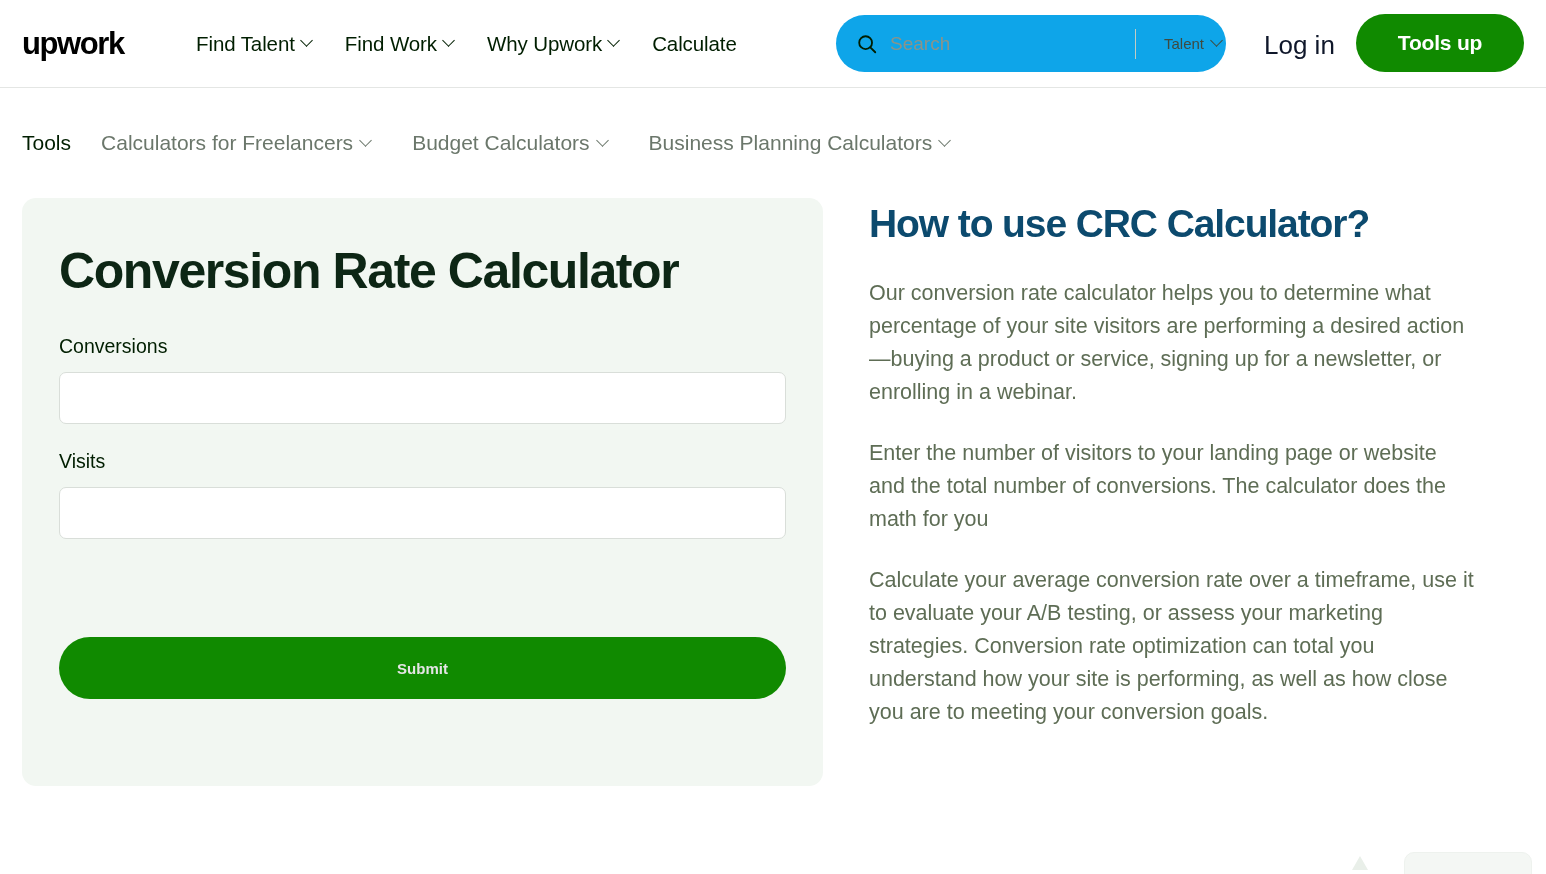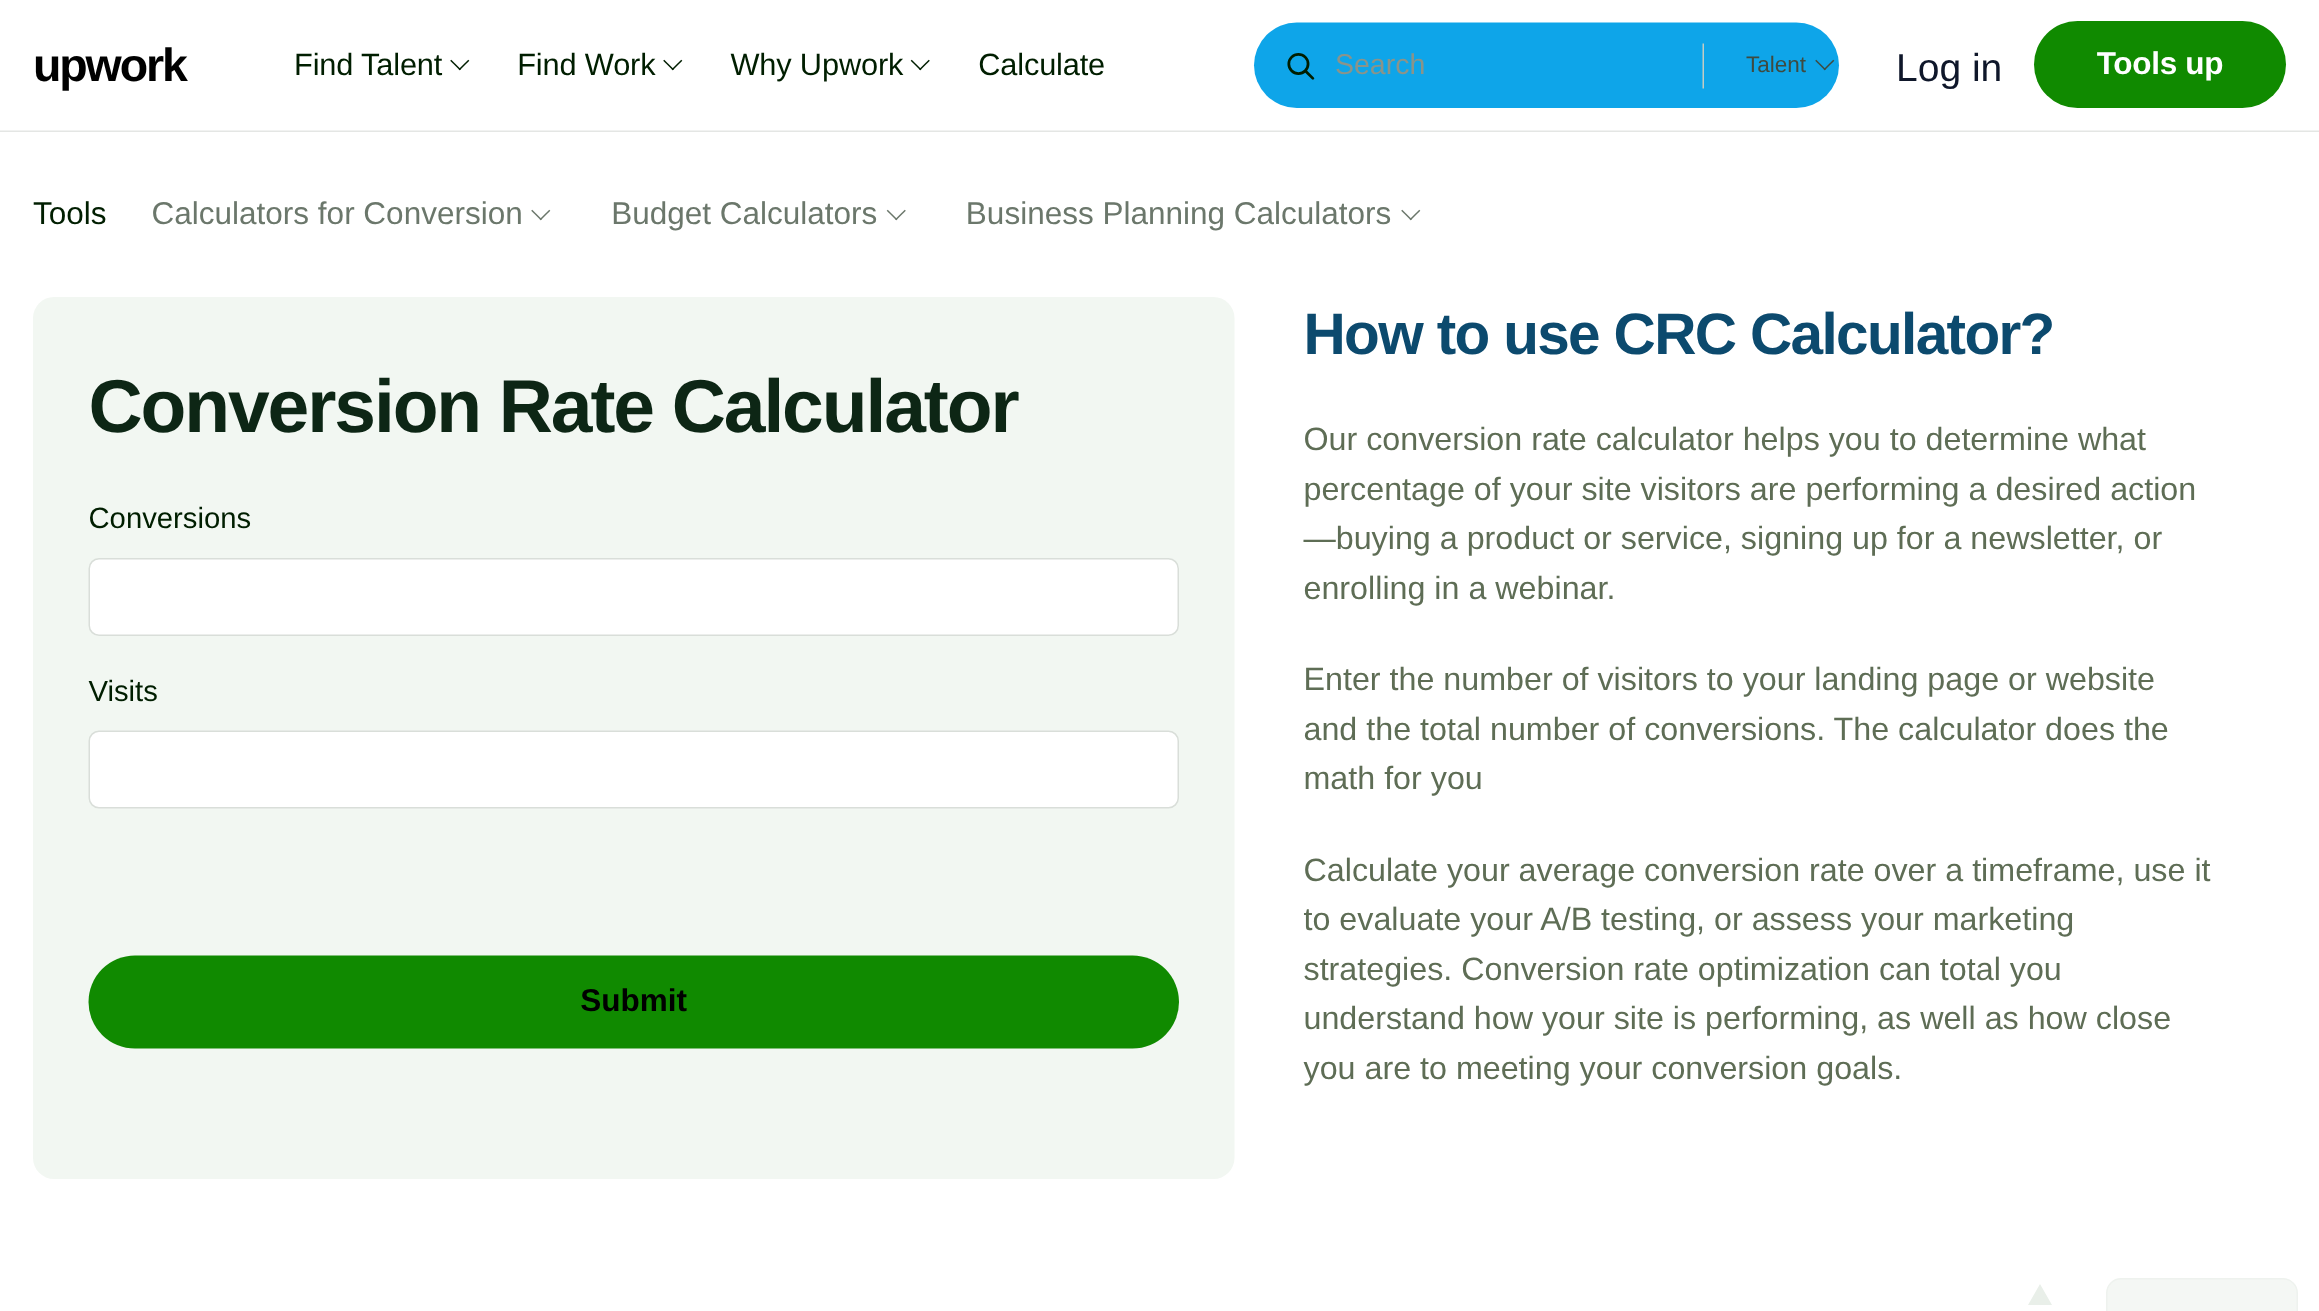--- a/index.html
+++ b/index.html
@@ -228,23 +228,23 @@
   .field-block + .field-block { margin-top: 26px; }
 
   .submit-btn {
     display: block;
     width: 100%;
     height: 62px;
     margin-top: 98px;
     background: #108a00;
     border: none;
     border-radius: 31px;
-    color: #000000;
-    font-family: "Liberation Sans", sans-serif;
-    font-size: 21px;
+    color: #e5e5e5;
+    font-family: "Liberation Sans", sans-serif;
+    font-size: 15px;
     font-weight: bold;
     cursor: pointer;
   }
 
   
   .info-col {
     flex: 1;
     padding-top: 4px;
     max-width: 608px;
   }
@@ -329,21 +329,21 @@
   </div>
 
   <div class="login-link">Log in</div>
   <button class="signup-btn">Tools up</button>
 </div>
 
 <div class="subnav">
   <div class="subnav-title">Tools</div>
 
   <div class="subnav-item">
-    <span>Calculators for Conversion</span>
+    <span>Calculators for Freelancers</span>
     <span class="chev"></span>
   </div>
   <div class="subnav-item">
     <span>Budget Calculators</span>
     <span class="chev"></span>
   </div>
   <div class="subnav-item">
     <span>Business Planning Calculators</span>
     <span class="chev"></span>
   </div>

